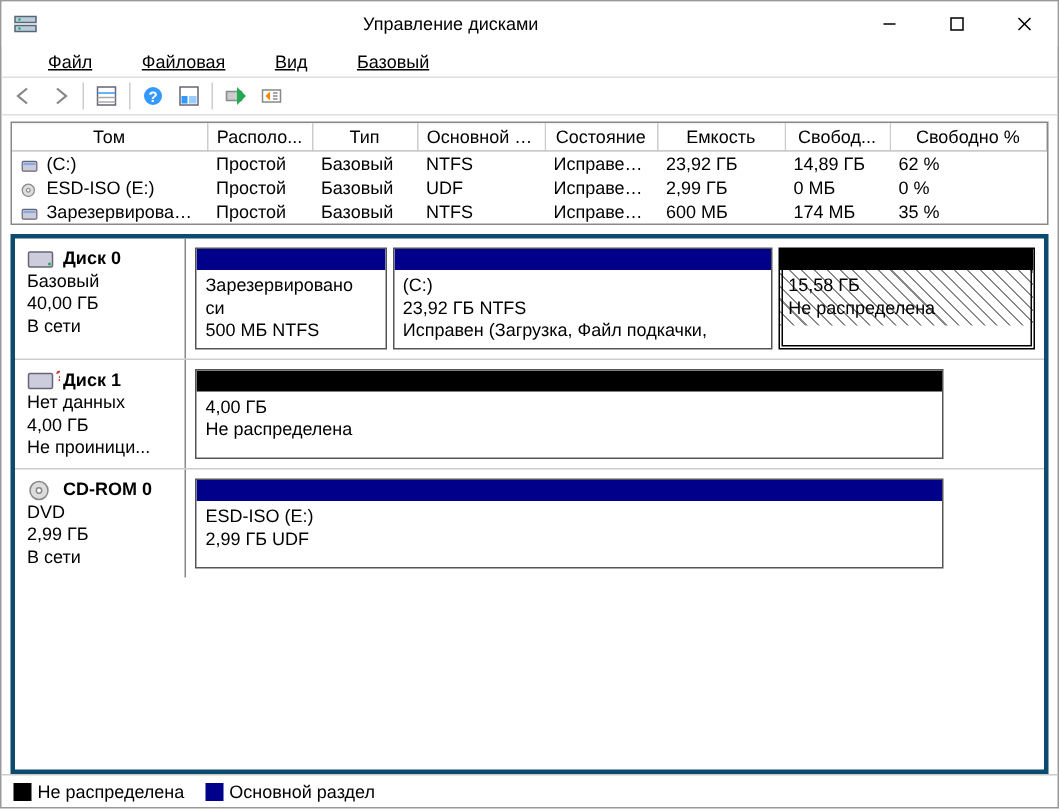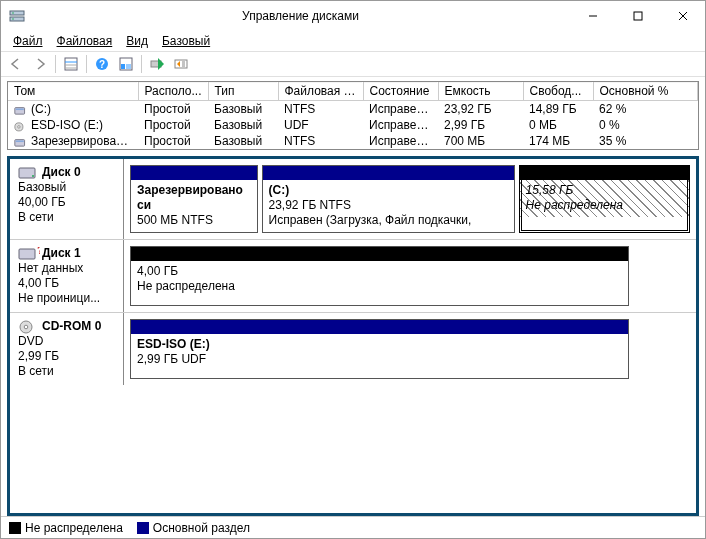--- a/index.html
+++ b/index.html
@@ -22,50 +22,50 @@
     padding: 0 0 0 8px;
     background: #fff;
   }
   .titlebar .icon { width: 16px; height: 16px; margin-right: 6px; }
   .title { flex: 1; text-align: center; }
   .winbtn { width: 45px; height: 30px; display:flex; align-items:center; justify-content:center; }
   .winbtn svg { width:10px; height:10px; stroke:#000; stroke-width:1; fill:none; }
   
   .menubar { height: 20px; padding: 0 6px; display:flex; align-items:center; gap:2px; }
   .menuitem { padding: 2px 6px; text-decoration: underline; text-decoration-color: transparent; }
-  .menuitem .ul { text-decoration: underline; }
+  .menuitem .ul { text-decoration: underline; margin-left: 19px; }
   
   .toolbar { height: 26px; border-top:1px solid #e0e0e0; border-bottom:1px solid #e0e0e0; display:flex; align-items:center; padding:0 4px; gap:2px; }
   .tbtn { width:22px; height:22px; display:flex; align-items:center; justify-content:center; border:1px solid transparent; }
   .tbtn svg { width:16px; height:16px; }
   .tsep { width:1px; height:18px; background:#ccc; margin:0 2px; }
   
   .content { padding: 4px 6px 0 6px; height: calc(100% - 30px - 20px - 26px - 22px); display:flex; flex-direction:column; gap:6px; }
   
   .voltable { border:1px solid #888; background:#fff; }
   .voltable table { width:100%; border-collapse: collapse; table-layout:fixed; }
-  .voltable th { text-align:left; font-weight:normal; padding:2px 6px; border-right:1px solid #ccc; background:#fff; border-bottom:1px solid #ccc; white-space:nowrap; overflow:hidden; text-overflow:ellipsis; position:relative; }
+  .voltable th { text-align:center; font-weight:normal; padding:2px 6px; border-right:1px solid #ccc; background:#fff; border-bottom:1px solid #ccc; white-space:nowrap; overflow:hidden; text-overflow:ellipsis; position:relative; }
   .voltable th::before { content:""; position:absolute; left:0; right:1px; top:0; height:1px; background:#f5f5f5; }
   .voltable td { padding:1px 6px; white-space:nowrap; overflow:hidden; text-overflow:ellipsis; }
   .volicon { display:inline-block; width:13px; height:10px; margin-right:4px; vertical-align:middle; }
   
   .diskpanel { border:3px solid #0c4a6e; flex:1; overflow:hidden; display:flex; flex-direction:column; }
   .diskrow { display:flex; border-bottom:1px solid #ccc; }
   .diskrow:last-child { border-bottom:none; }
   .diskinfo { width:114px; padding:6px 6px 6px 8px; border-right:1px solid #888; font-size:12px; line-height:1.25; }
   .diskinfo .dicon { display:inline-block; width:22px; height:14px; vertical-align:middle; margin-right:2px; }
   .diskinfo .dname { font-weight:bold; }
   .partwrap { flex:1; padding:6px; display:flex; gap:4px; align-items:stretch; }
   .part { border:1px solid #555; display:flex; flex-direction:column; overflow:hidden; line-height:1.25; }
-  .part.sel { border:1px solid #000; outline:1px solid #000; outline-offset:-3px;font-style:italic; }
+  .part.sel { border:1px solid #000; outline:1px solid #000; outline-offset:-3px; }
   .pbar { height:14px; width:100%; }
   .pbar.primary { background: #00008b; }
   .pbar.unalloc { background: #000; }
   .pbody { padding:3px 6px 4px 6px; }
-  .pbody .pname { font-weight:bold; }
+  .pbody .pname { font-weight:normal; }
   .hatched { background-image: repeating-linear-gradient(45deg, #888 0, #888 1px, transparent 1px, transparent 6px); }
   
   .legend { height:22px; border-top:1px solid #ccc; display:flex; align-items:center; padding:0 8px; gap:14px; font-size:12px; }
   .lswatch { display:inline-block; width:12px; height:12px; vertical-align:middle; margin-right:4px; }
 </style>
 </head>
 <body>
 
 <div class="titlebar">
   <span class="icon">
@@ -166,25 +166,25 @@
         <col style="width:75px">
           <col style="width:85px">
           <col style="width:70px">
           <col>
       </colgroup>
       <thead>
           <tr id="vol-header-row">
             <th>Том</th>
             <th>Располо...</th>
             <th>Тип</th>
-            <th>Файловая с...</th>
+            <th>Основной с...</th>
             <th>Состояние</th>
             <th>Емкость</th>
             <th>Свобод...</th>
-            <th>Основной %</th>
+            <th>Свободно %</th>
           </tr>
         </thead>
       <tbody id="vol-body">
           <tr>
             <td><span class="volicon"><svg viewBox="0 0 16 12">
                   <rect x="1" y="2" width="12" height="8" rx="1" fill="#ccd" stroke="#667"></rect>
                   <rect x="2" y="3" width="10" height="2" fill="#8ad"></rect>
                 </svg></span>(C:)</td>
             <td>Простой</td>
             <td>Базовый</td>
@@ -209,21 +209,21 @@
           </tr>
           <tr>
             <td><span class="volicon"><svg viewBox="0 0 16 12">
                   <rect x="1" y="2" width="12" height="8" rx="1" fill="#ccd" stroke="#667"></rect>
                   <rect x="2" y="3" width="10" height="2" fill="#8ad"></rect>
                 </svg></span>Зарезервировано...</td>
             <td>Простой</td>
             <td>Базовый</td>
             <td>NTFS</td>
             <td>Исправен...</td>
-            <td>700 МБ</td>
+            <td>600 МБ</td>
             <td>174 МБ</td>
             <td>35 %</td>
           </tr>
         </tbody>
     </table>
   </div>
 
   <div class="diskpanel" id="disk-panel">
       <div class="diskrow">
         <div class="diskinfo"><span class="dicon"><svg viewBox="0 0 22 14">

